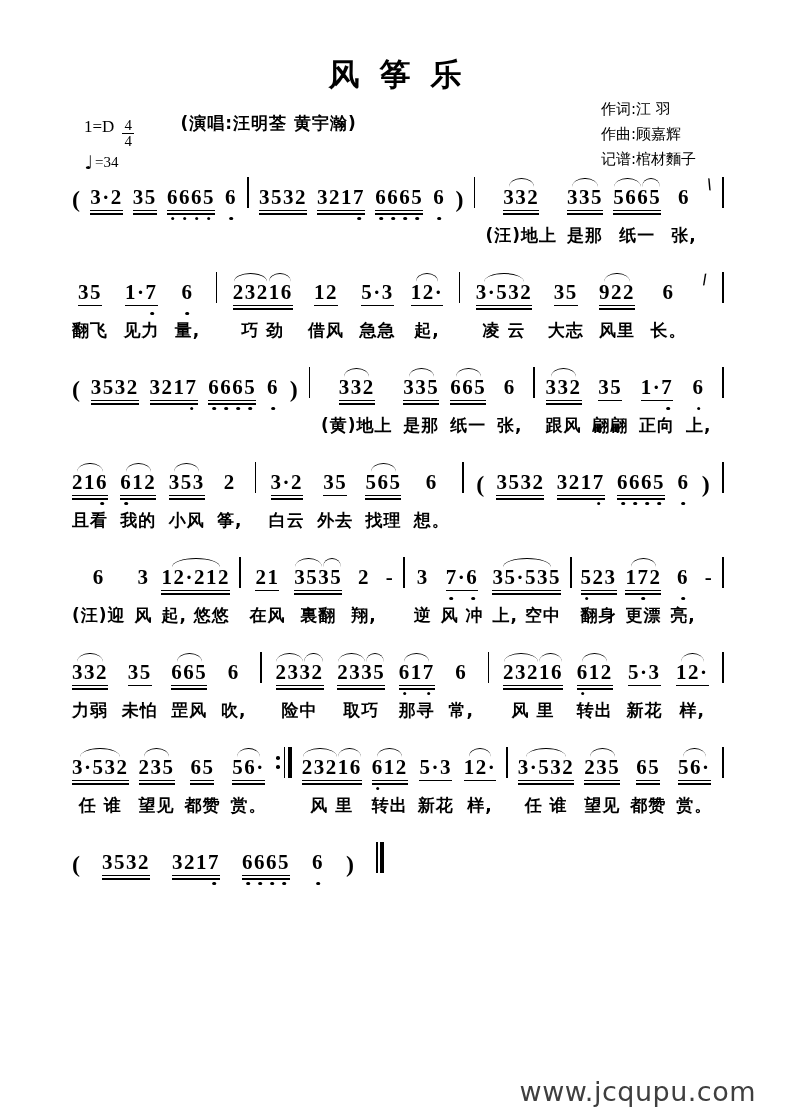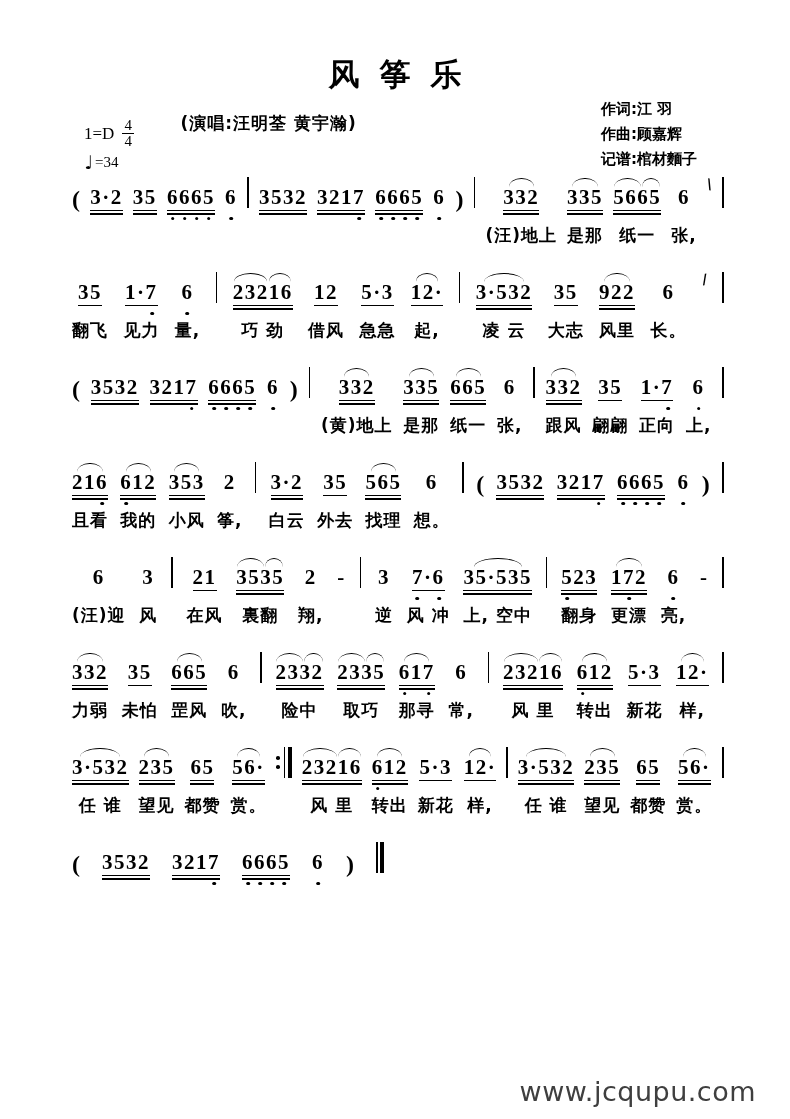--- a/index.html
+++ b/index.html
@@ -11,27 +11,27 @@
   .title{
     position:absolute;top:54px;left:0;width:100%;text-align:center;
     font-size:31px;font-weight:bold;letter-spacing:20px;text-indent:20px;
   }
   .subtitle{
     position:absolute;top:112px;left:0;width:68%;text-align:center;
     font-size:17px;font-weight:bold;letter-spacing:1px;
   }
   .credits{
     position:absolute;top:97px;left:601px;
-    font-size:15px;font-weight:bold;line-height:25px;white-space:nowrap;
+    font-size:15px;font-weight:normal;line-height:25px;white-space:nowrap;
   }
   .keyblock{
     position:absolute;top:118px;left:84px;
     font-family:"Liberation Serif",serif;font-size:17px;line-height:18px;
   }
-  .keyrow{display:flex;align-items:center;gap:8px;}
+  .keyrow{display:flex;gap:8px;}
   .frac{display:inline-flex;flex-direction:column;align-items:center;font-size:15px;line-height:15px;}
   .frac .top{border-bottom:1px solid #000;padding:0 2px;}
   .temporow{margin-top:4px;display:flex;align-items:center;gap:2px;font-size:15px;}
   .note-glyph{font-family:"DejaVu Sans",sans-serif;font-size:19px;}
   .score{position:absolute;top:176px;left:72px;width:652px;}
   .line{height:70px;margin-bottom:25px;}
   .cells{display:flex;justify-content:space-between;align-items:flex-start;width:100%;}
   .cells.start{justify-content:flex-start;gap:22px;}
   .cell{display:flex;flex-direction:column;align-items:center;}
   .note-area{height:46px;display:flex;flex-direction:column;justify-content:flex-end;position:relative;}
@@ -841,20 +841,34 @@
           <div class="note-area">
             <div class="arc-layer"></div>
             <div class="digits">3</div>
             <div class="uls"></div>
             <div class="dot-layer"></div>
           </div>
           <div class="lyr">风</div>
         </div>
         <div class="cell">
           <div class="note-area">
+            <div class="arc-layer">
+              <div class="arc" style="left: 15%; width: 70%;"></div>
+            </div>
+            <div class="digits">12·212</div>
+            <div class="uls">
+              <div class="ul"></div>
+              <div class="ul"></div>
+            </div>
+            <div class="dot-layer"></div>
+          </div>
+          <div class="lyr">起, 悠悠</div>
+        </div>
+        <div class="cell">
+          <div class="note-area">
             <div class="barline"></div>
           </div>
           <div class="lyr"></div>
         </div>
         <div class="cell">
           <div class="note-area">
             <div class="arc-layer"></div>
             <div class="digits">21</div>
             <div class="uls">
               <div class="ul"></div>

